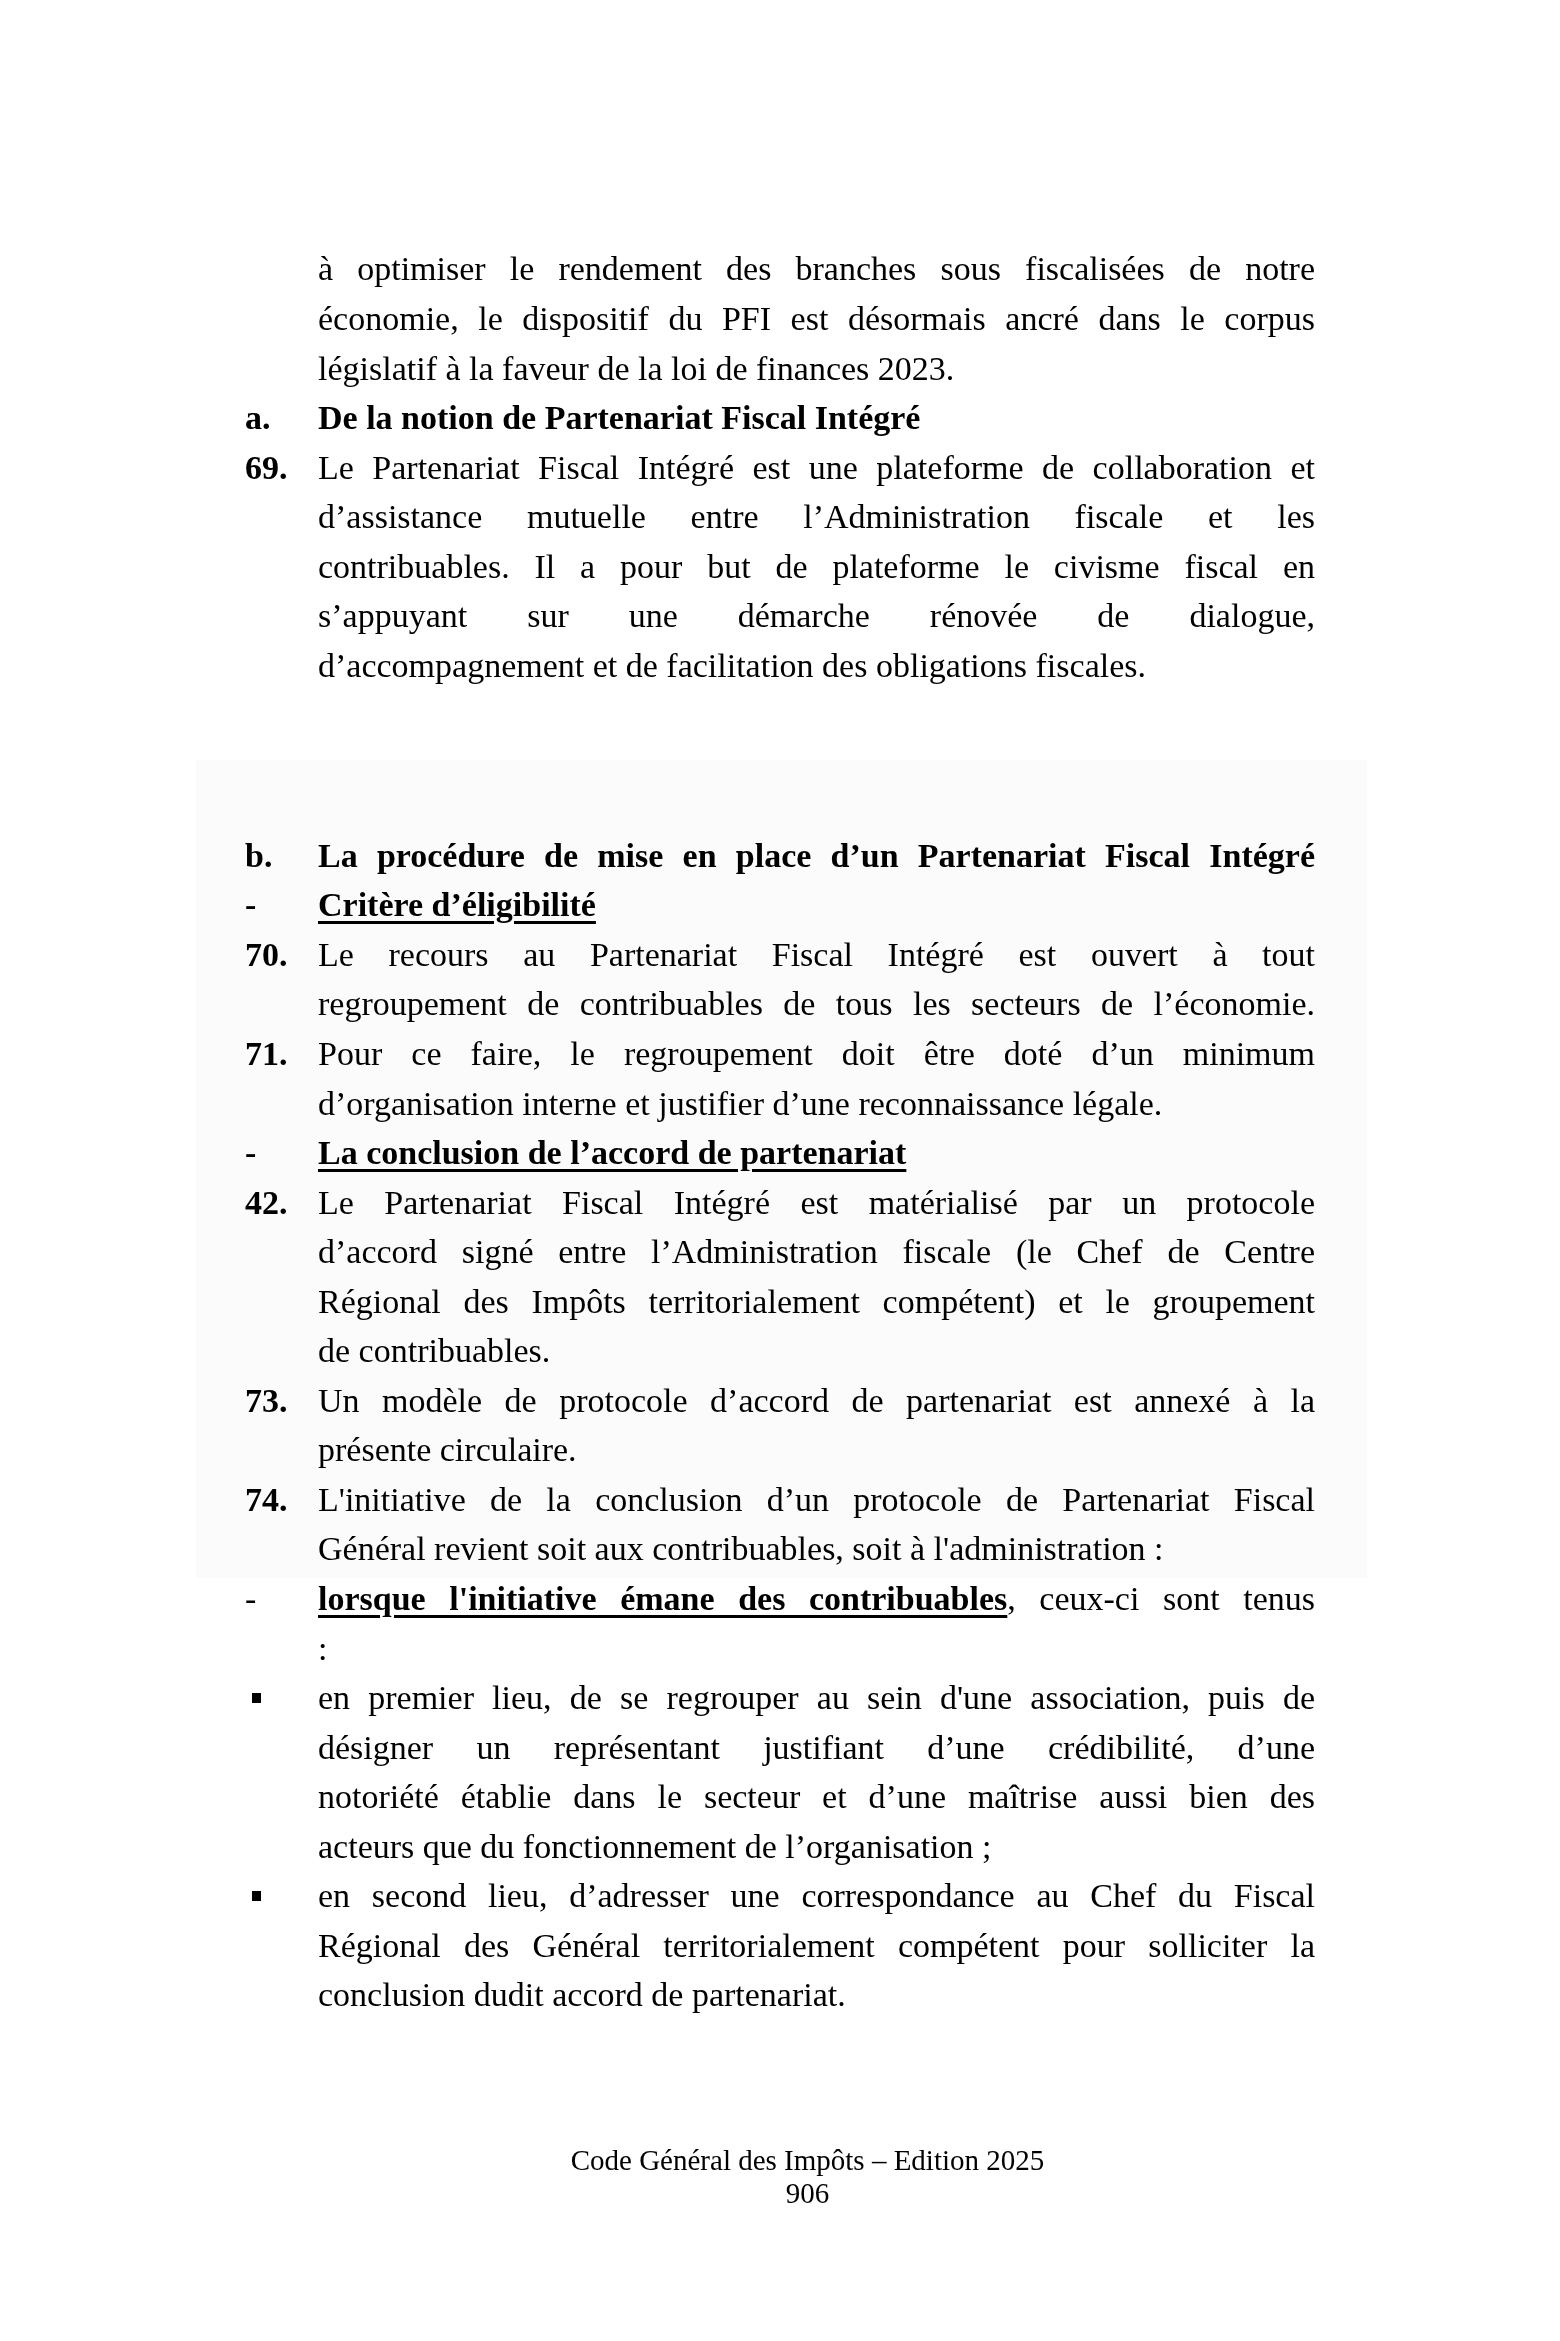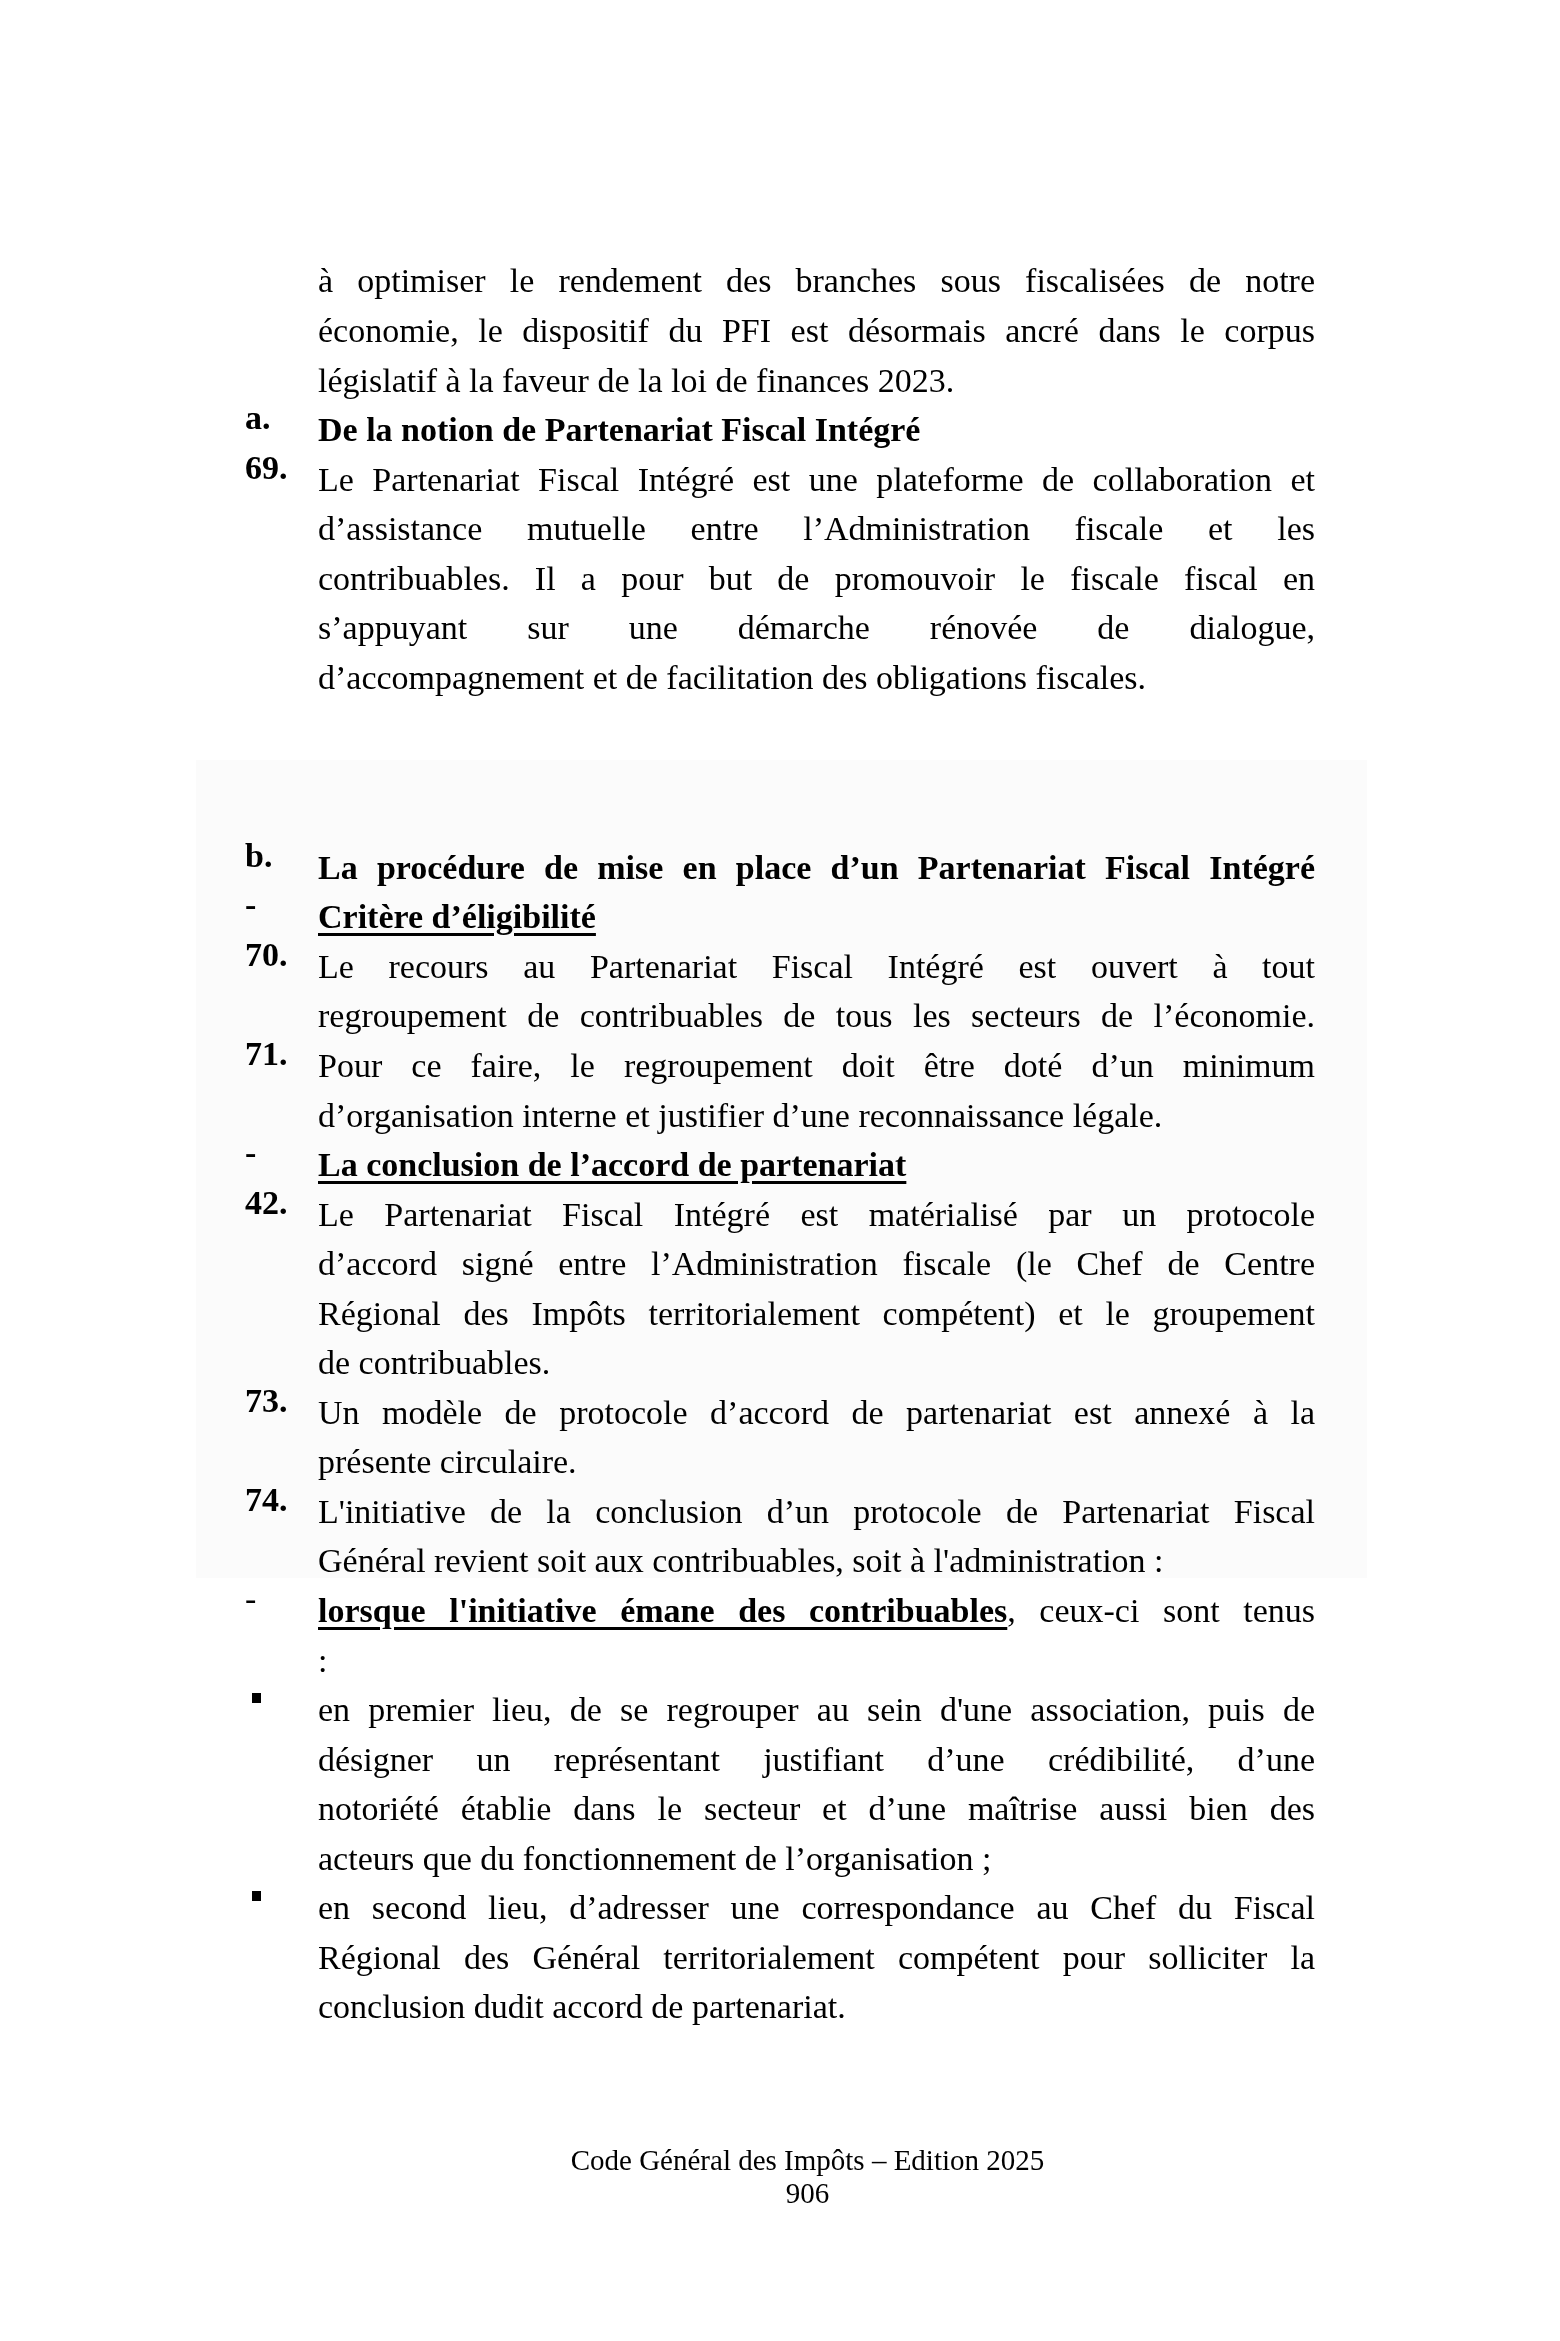--- a/index.html
+++ b/index.html
@@ -2,21 +2,21 @@
 <html style="font-size:13.2px"><head>
 <meta charset="utf-8">
 <style>
   html, body { margin: 0; padding: 0; background: #ffffff; }
   body { width: 1561px; height: 2342px; position: relative; overflow: hidden;
          font-family: "Liberation Serif", "DejaVu Serif", serif; color: #000; }
   .tint { position: absolute; left: 196px; top: 760px; width: 1171px; height: 818px; background: #fbfbfb; }
   .row { position: absolute; left: 245px; width: 1070px; height: 50px; line-height: 50px; font-size: 34px; white-space: nowrap; }
   .marker { position: absolute; left: 0; top: 0; font-weight: bold; }
   .marker.plain { font-weight: normal; }
-  .txt { position: absolute; left: 73px; right: 0; top: 12px; text-align: justify; text-align-last: justify; }
+  .txt { position: absolute; left: 73px; right: 0; top: 0; text-align: justify; text-align-last: justify; }
   .txt.last { text-align-last: left; }
   .bold { font-weight: bold; }
   .ul { text-decoration: underline; text-decoration-thickness: 3.3px; text-underline-offset: 5px; }
   .sq { display: inline-block; width: 9px; height: 10.7px; background: #000; vertical-align: middle; margin-left: 6.6px; margin-top: -6.6px; }
   .footer { position: absolute; left: 0; width: 1561px; text-align: center; font-size: 29px; line-height: 33px; margin-left: 27px; }
 </style>
 </head>
 <body>
 
 <div class="tint"></div>
@@ -37,21 +37,21 @@
 </div>
 
 <div class="row" style="top:443px">
   <span class="marker">69.</span>
   <span class="txt">Le Partenariat Fiscal Intégré est une plateforme de collaboration et</span>
 </div>
 <div class="row" style="top:492px">
   <span class="txt">d’assistance mutuelle entre l’Administration fiscale et les</span>
 </div>
 <div class="row" style="top:542px">
-  <span class="txt">contribuables. Il a pour but de promouvoir le fiscale fiscal en</span>
+  <span class="txt">contribuables. Il a pour but de plateforme le civisme fiscal en</span>
 </div>
 <div class="row" style="top:591px">
   <span class="txt">s’appuyant sur une démarche rénovée de dialogue,</span>
 </div>
 <div class="row" style="top:641px">
   <span class="txt last">d’accompagnement et de facilitation des obligations fiscales.</span>
 </div>
 
 <div class="row" style="top:831px">
   <span class="marker">b.</span>

